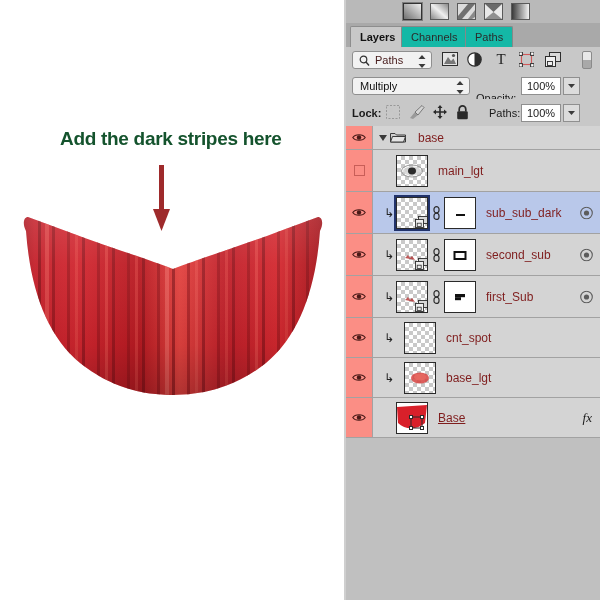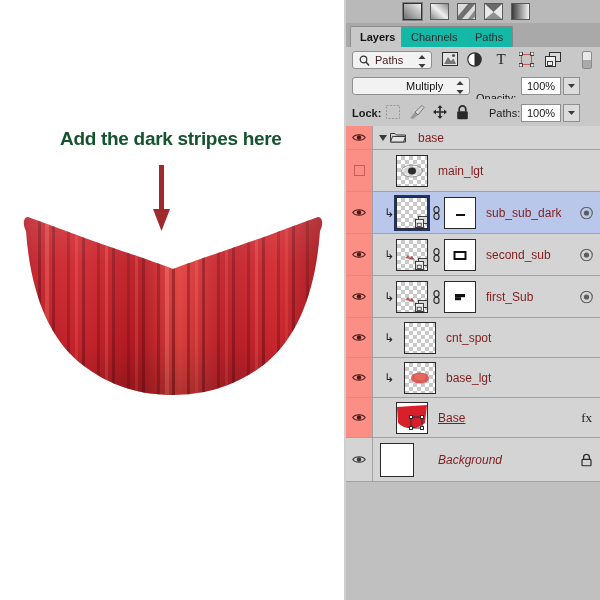--- a/index.html
+++ b/index.html
@@ -88,21 +88,21 @@
 
   
   #blend-row{
     position:absolute;left:0;top:73px;width:254px;height:26px;
     background:#c8c8c8;border-bottom:1px solid #a8a8a8;
   }
   #blend-select{
     position:absolute;left:6px;top:4px;width:118px;height:18px;
     background:#f2f2f2;border:1px solid #8f8f8f;border-radius:3px;box-sizing:border-box;
   }
-  #blend-value{position:absolute;left:7px;top:2px;font-size:11px;color:#111;margin-left:46px;}
+  #blend-value{position:absolute;left:7px;top:2px;font-size:11px;color:#111;}
   #blend-stepper{position:absolute;right:5px;top:3px;}
   #opacity-label{position:absolute;left:130px;top:19px;font-size:11px;}
   #opacity-field{
     position:absolute;left:175px;top:4px;width:40px;height:18px;
     background:#fff;border:1px solid #8f8f8f;box-sizing:border-box;
     text-align:center;line-height:17px;font-size:11px;
   }
   #opacity-arrow{
     position:absolute;left:217px;top:4px;width:17px;height:18px;
     background:#dcdcdc;border:1px solid #8f8f8f;box-sizing:border-box;
@@ -174,21 +174,21 @@
     font-size:12px;color:#222;
   }
   .layer-name{
     position:absolute;top:50%;transform:translateY(-50%);
     font-size:12px;color:#7f1d1d;white-space:nowrap;
   }
   .layer-name.underline{text-decoration:underline;}
   .layer-name.italic{font-style:italic;}
   .fx-mark{
     position:absolute;right:8px;top:50%;transform:translateY(-50%);
-    font-size:13px;font-family:"Liberation Serif",serif;color:#1a1a1a;margin-left:33px;
+    font-style:italic;font-size:13px;font-family:"Liberation Serif",serif;color:#1a1a1a;margin-left:33px;
   }
   .mask-badge{
     position:absolute;right:7px;top:50%;transform:translateY(-50%);
     width:13px;height:13px;
   }
   .lock-badge{
     position:absolute;right:8px;top:50%;transform:translateY(-50%);
     width:11px;height:13px;
   }
   .group-caret{
@@ -656,32 +656,16 @@
               <rect x="12.5" y="23.5" width="3" height="3" fill="#fff"></rect>
               <rect x="23.5" y="23.5" width="3" height="3" fill="#fff"></rect>
             </g>
           </svg>
         </div>
         <span class="layer-name underline" style="left:92px">Base</span>
         <span class="fx-mark">fx</span>
       </div>
 
 
-      <div class="layer-row" style="height:44px">
-        <div class="eye-cell">
-          <svg width="14" height="9" viewBox="0 0 14 9">
-            <path d="M0.8,4.5 C3,0.8 11,0.8 13.2,4.5 C11,8.2 3,8.2 0.8,4.5 Z" fill="none" stroke="#3a3a3a" stroke-width="1.1"></path>
-            <circle cx="7" cy="4.5" r="2.2" fill="#3a3a3a"></circle>
-          </svg>
-        </div>
-        <div class="thumb white" style="left:34px;width:34px;height:34px"></div>
-        <span class="layer-name italic" style="left:92px">Background</span>
-        <span class="lock-badge">
-          <svg width="11" height="13" viewBox="0 0 11 13">
-            <path d="M2.6,6 L2.6,3.8 A2.9,2.9 0 0 1 8.4,3.8 L8.4,6" fill="none" stroke="#2a2a2a" stroke-width="1.3"></path>
-            <rect x="1" y="5.8" width="9" height="6.6" rx="1" fill="none" stroke="#2a2a2a" stroke-width="1.2"></rect>
-          </svg>
-        </span>
-      </div>
 
     </div>
   </div>
 </div>
 
 </body></html>

